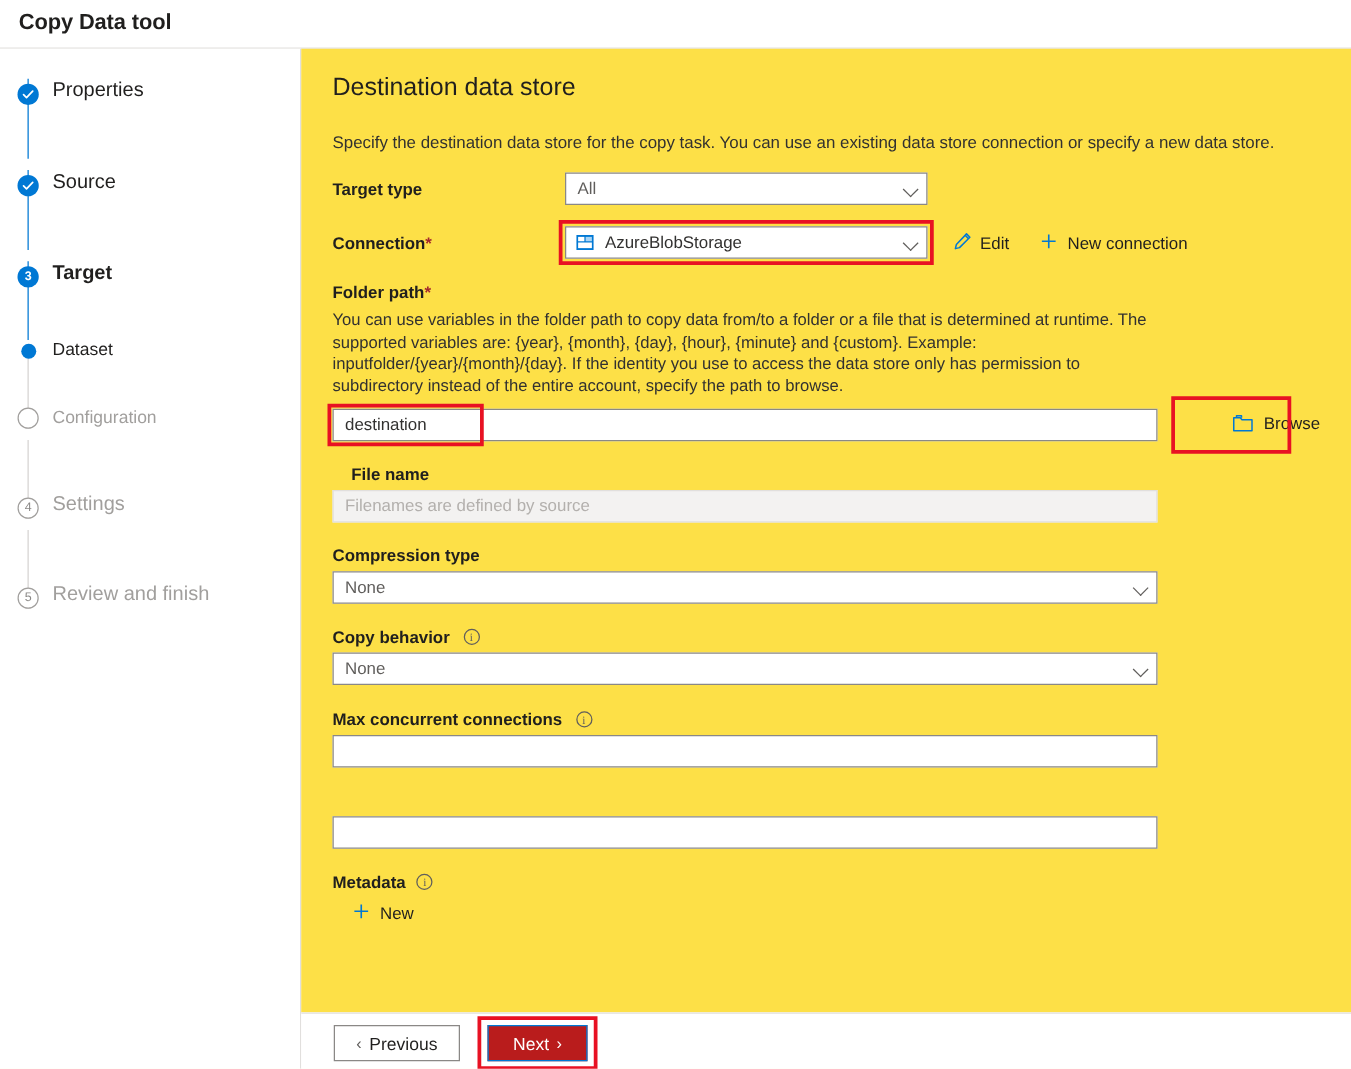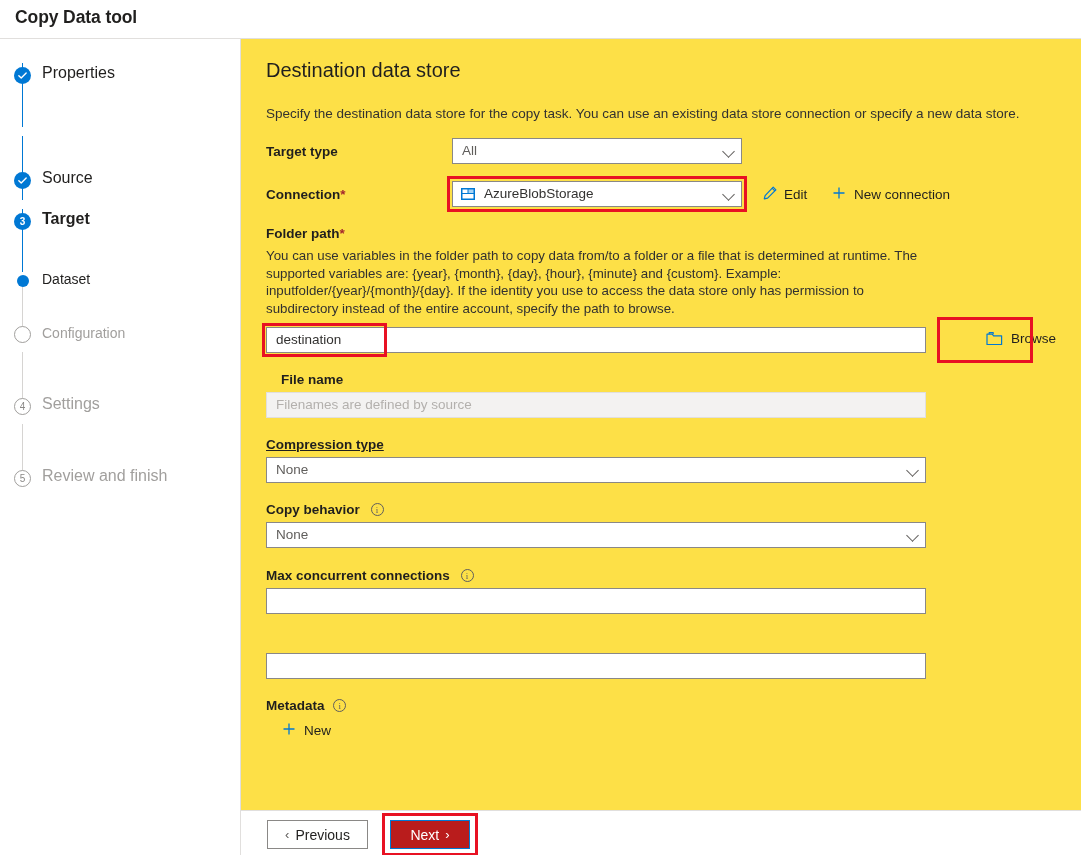--- a/index.html
+++ b/index.html
@@ -163,21 +163,21 @@
 
     <div class="step" style="top:24px;">
       <span class="bullet done">
         <svg width="11" height="11" viewBox="0 0 12 12">
             <path d="M2 6.2 L4.6 8.8 L10 3.2" stroke="#ffffff" stroke-width="1.5" fill="none" stroke-linecap="round" stroke-linejoin="round"></path>
           </svg>
       </span>
       <span class="label">Properties</span>
     </div>
 
-    <div class="step" style="top:97px;margin-top:32px;">
+    <div class="step" style="top:97px;">
       <span class="bullet done">
         <svg width="11" height="11" viewBox="0 0 12 12">
             <path d="M2 6.2 L4.6 8.8 L10 3.2" stroke="#ffffff" stroke-width="1.5" fill="none" stroke-linecap="round" stroke-linejoin="round"></path>
           </svg>
       </span>
       <span class="label">Source</span>
     </div>
 
     <div class="step current" style="top:170px;">
       <span class="bullet current">3</span>
@@ -268,21 +268,21 @@
         </svg>
       </span><span>Browse</span>
     </div>
     <div class="redbox" style="left:696px; top:278px; width:96px; height:46px;"></div>
 
     <div class="field-label" style="left:25px; top:333px;padding-left:15px;">File name</div>
     <div class="ctl disabled" style="left:25px; top:353px; width:660px;">
       <span class="val">Filenames are defined by source</span>
     </div>
 
-    <div class="field-label" style="left:25px; top:398px;text-decoration:underline;">Compression type</div>
+    <div class="field-label" style="left:25px; top:398px;">Compression type</div>
     <div class="ctl" style="left:25px; top:418px; width:660px;">
       <span class="val muted">None</span>
       <span class="chev"></span>
     </div>
 
     <div class="field-label" style="left:25px; top:463px;">
       <span>Copy behavior</span>
       <i class="info-i" style="margin-left:7px;">i</i>
     </div>
     <div class="ctl" style="left:25px; top:483px; width:660px;">

